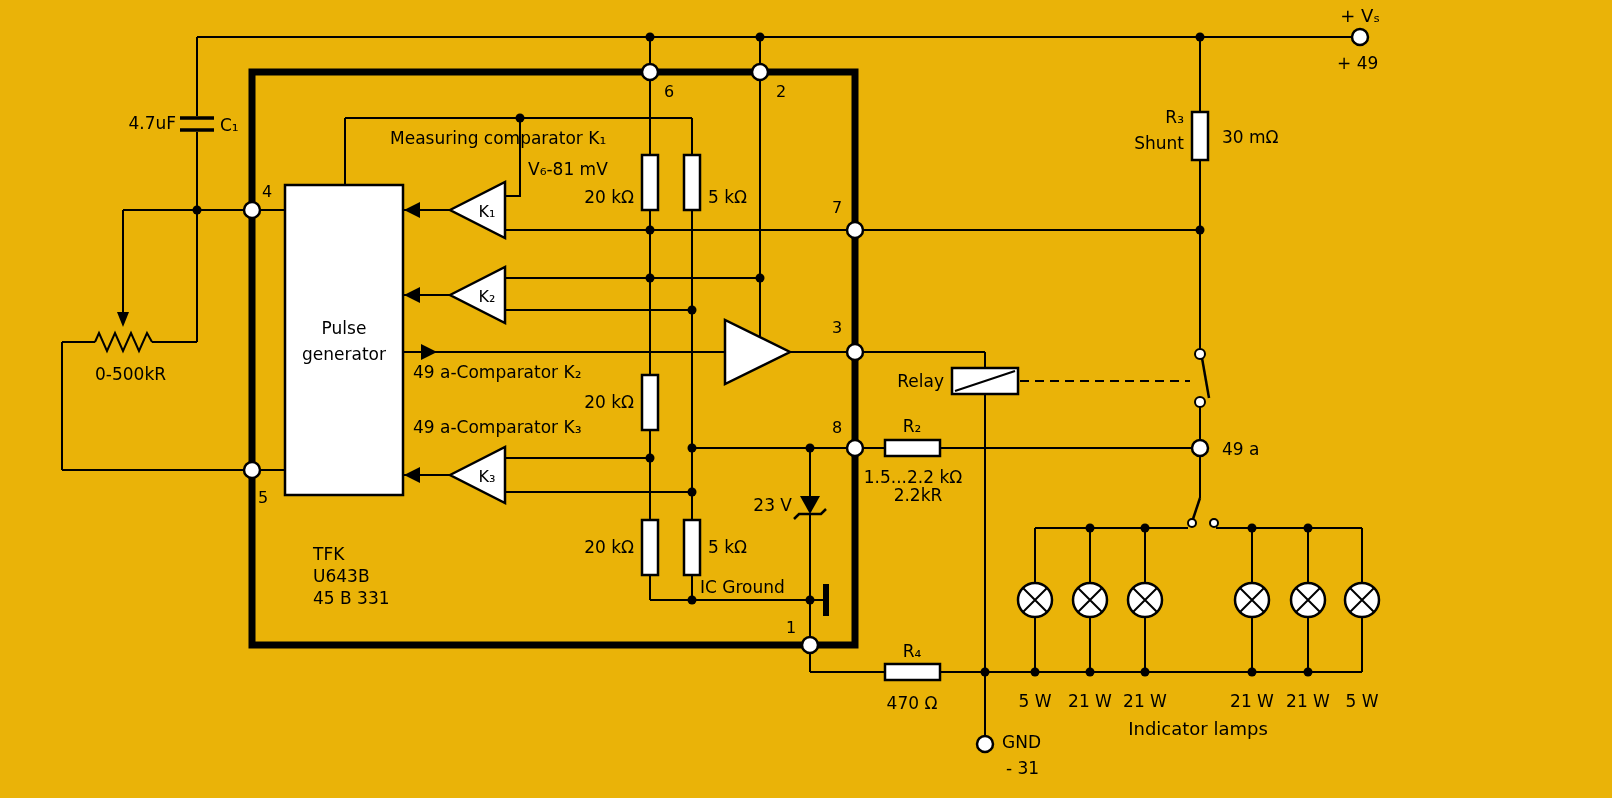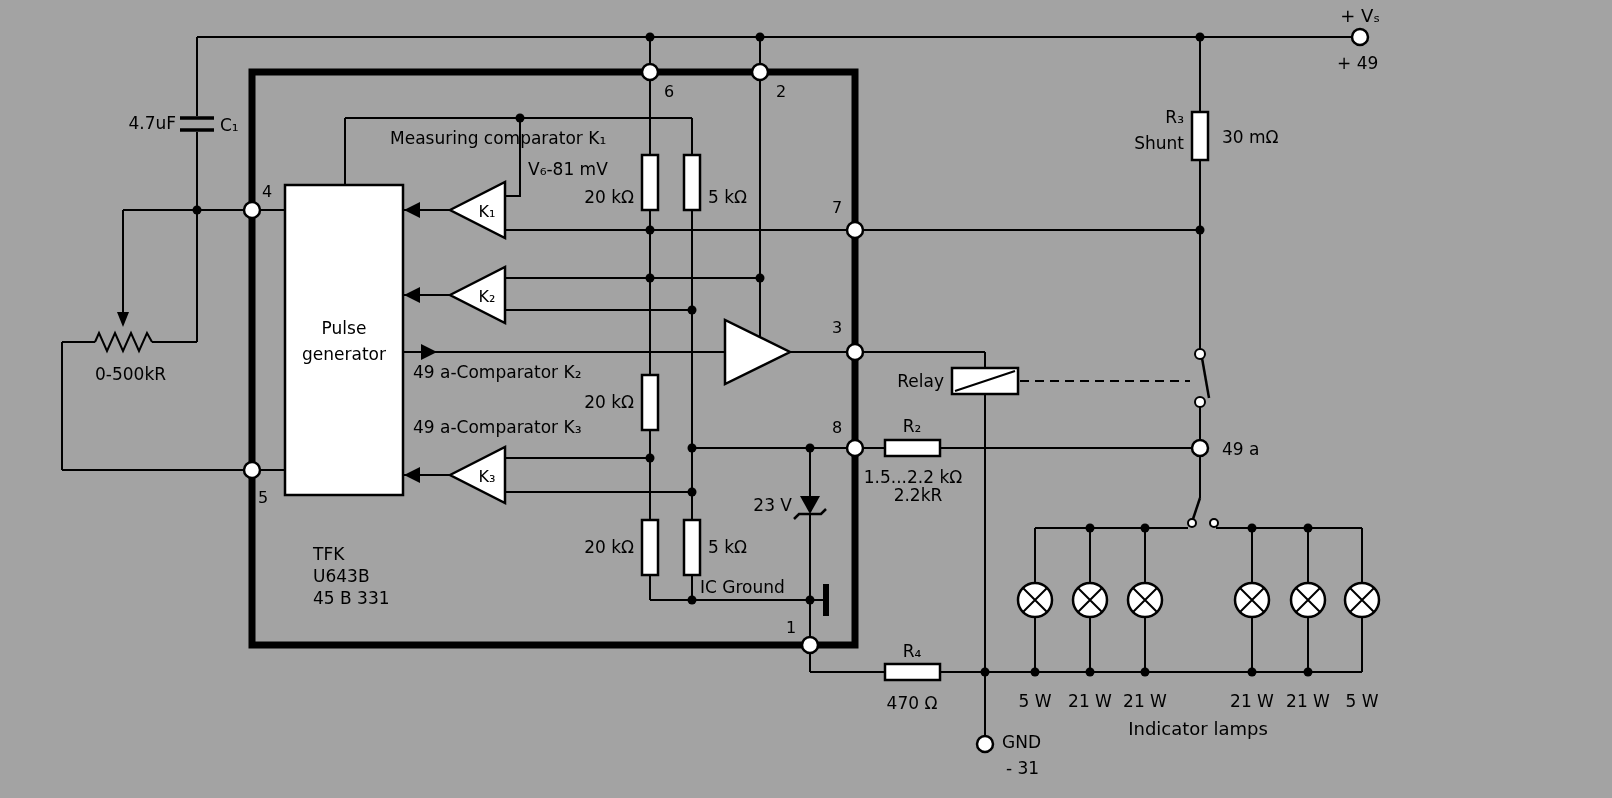--- a/index.html
+++ b/index.html
@@ -1,16 +1,16 @@
 <!DOCTYPE html>
 <html><head>
 <meta charset="utf-8">
 <style>
   html,body{margin:0;padding:0;background:#ffffff;}
-  .stage{width:1612px;height:798px;position:relative;background:#a3a3a3;}
+  .stage{width:1612px;height:798px;position:relative;background:#eab308;}
   svg{display:block;}
   text{font-family:"DejaVu Sans", sans-serif;fill:#000;}
   .t17{font-size:17px;}
   .t16{font-size:16px;}
   .t18{font-size:18px;}
 </style>
 </head>
 <body>
 
 <div class="stage">

